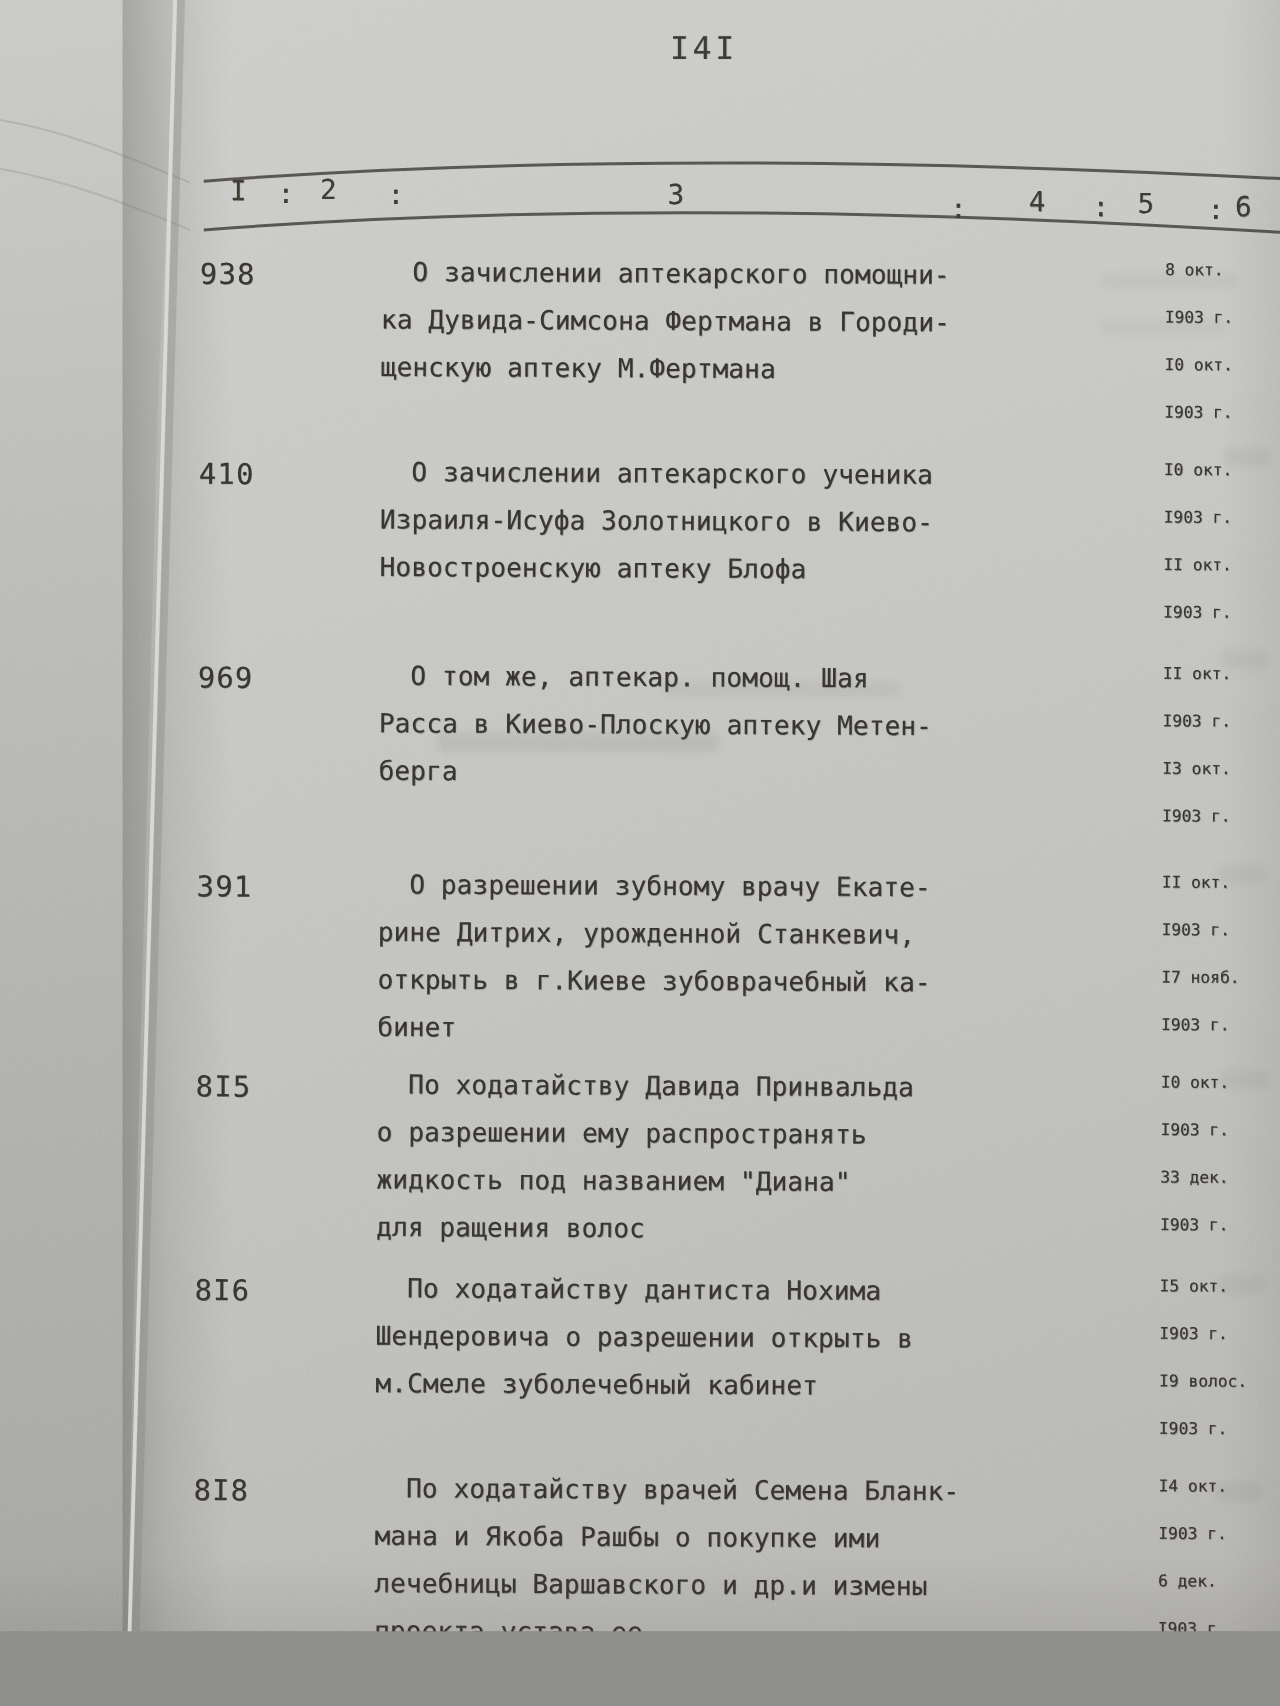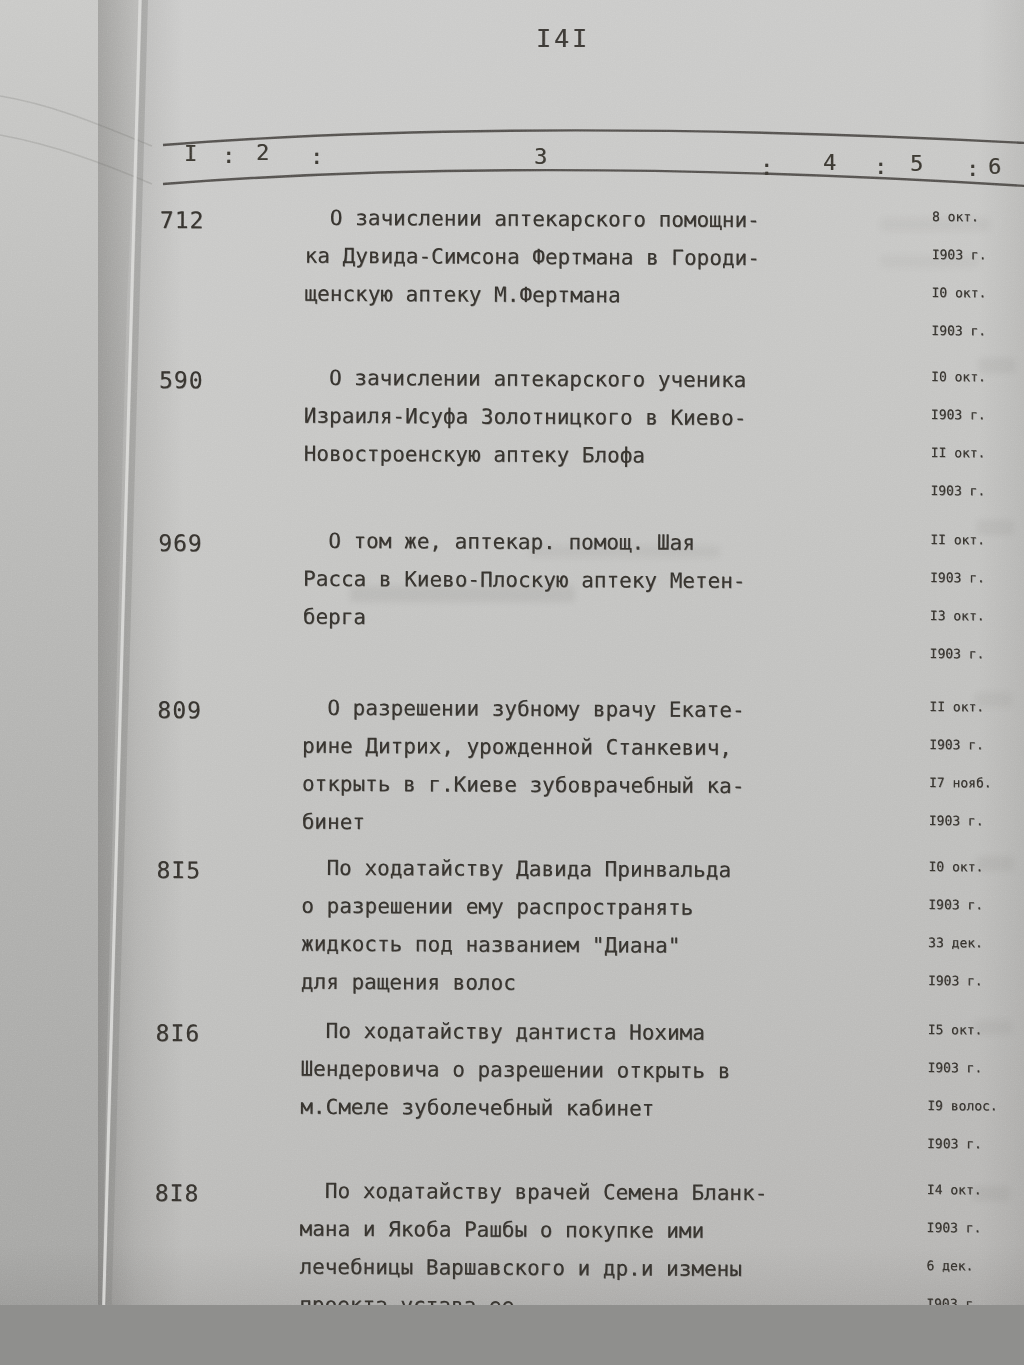--- a/index.html
+++ b/index.html
@@ -100,51 +100,51 @@
   <span class="hcell" style="left:534px;top:144px">3</span>
   <span class="hcell" style="left:760px;top:155px">:</span>
   <span class="hcell" style="left:823px;top:150px">4</span>
   <span class="hcell" style="left:874px;top:154px">:</span>
   <span class="hcell" style="left:910px;top:151px">5</span>
   <span class="hcell" style="left:966px;top:156px">:</span>
   <span class="hcell" style="left:988px;top:154px">6</span>
 
   <div id="entries">
     <div class="entry" style="top: 205px;">
-      <div class="entry-num">712</div>
+      <div class="entry-num">938</div>
       <div class="entry-body">
           <div class="line first"><span class="desc">О зачислении аптекарского помощни-</span><span class="date">8 окт.</span></div>
           <div class="line"><span class="desc">ка Дувида-Симсона Фертмана в Городи-</span><span class="date">I903 г.</span></div>
           <div class="line"><span class="desc">щенскую аптеку М.Фертмана</span><span class="date">I0 окт.</span></div>
           <div class="line"><span class="desc"></span><span class="date">I903 г.</span></div>
         </div>
     </div>
 
     <div class="entry" style="top: 365px;">
-      <div class="entry-num">590</div>
+      <div class="entry-num">410</div>
       <div class="entry-body">
           <div class="line first"><span class="desc">О зачислении аптекарского ученика</span><span class="date">I0 окт.</span></div>
           <div class="line"><span class="desc">Израиля-Исуфа Золотницкого в Киево-</span><span class="date">I903 г.</span></div>
           <div class="line"><span class="desc">Новостроенскую аптеку Блофа</span><span class="date">II окт.</span></div>
           <div class="line"><span class="desc"></span><span class="date">I903 г.</span></div>
         </div>
     </div>
 
     <div class="entry" style="top: 528px;">
       <div class="entry-num">969</div>
       <div class="entry-body">
           <div class="line first"><span class="desc">О том же, аптекар. помощ. Шая</span><span class="date">II окт.</span></div>
           <div class="line"><span class="desc">Расса в Киево-Плоскую аптеку Метен-</span><span class="date">I903 г.</span></div>
           <div class="line"><span class="desc">берга</span><span class="date">I3 окт.</span></div>
           <div class="line"><span class="desc"></span><span class="date">I903 г.</span></div>
         </div>
     </div>
 
     <div class="entry" style="top: 695px;">
-      <div class="entry-num">809</div>
+      <div class="entry-num">391</div>
       <div class="entry-body">
           <div class="line first"><span class="desc">О разрешении зубному врачу Екате-</span><span class="date">II окт.</span></div>
           <div class="line"><span class="desc">рине Дитрих, урожденной Станкевич,</span><span class="date">I903 г.</span></div>
           <div class="line"><span class="desc">открыть в г.Киеве зубоврачебный ка-</span><span class="date">I7 нояб.</span></div>
           <div class="line"><span class="desc">бинет</span><span class="date">I903 г.</span></div>
         </div>
     </div>
 
     <div class="entry" style="top: 855px;">
       <div class="entry-num">8I5</div>

